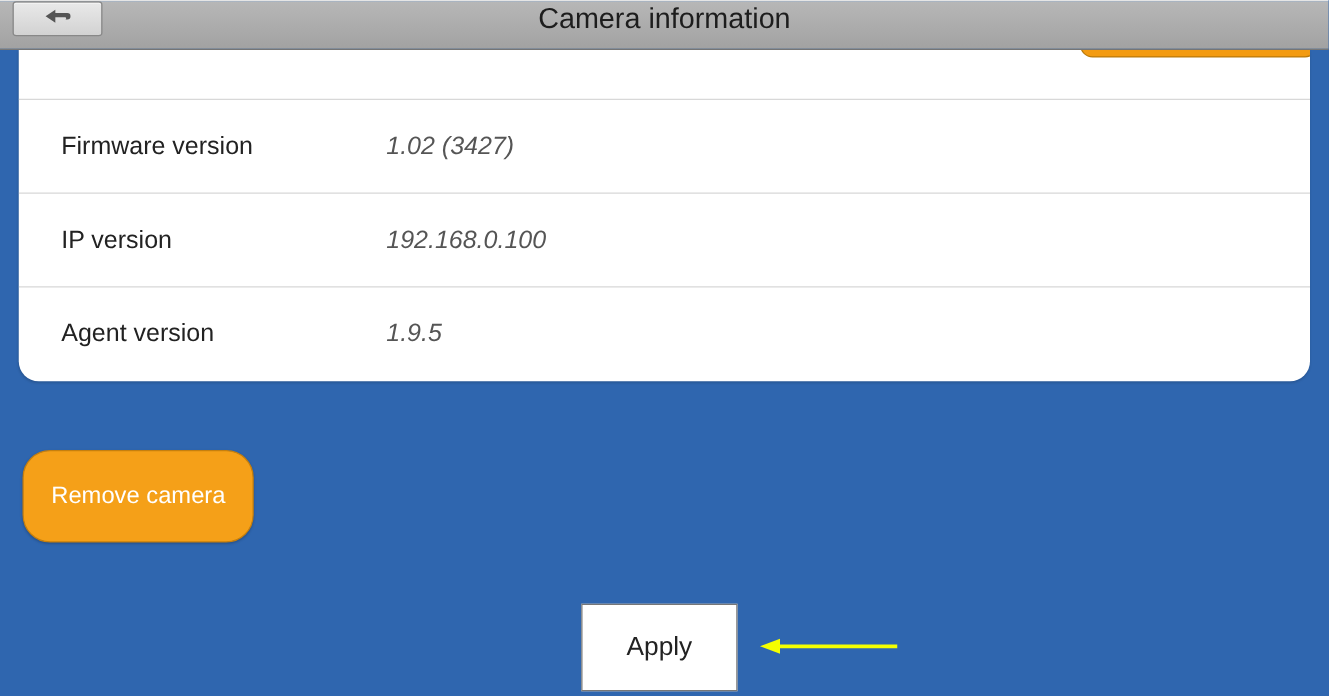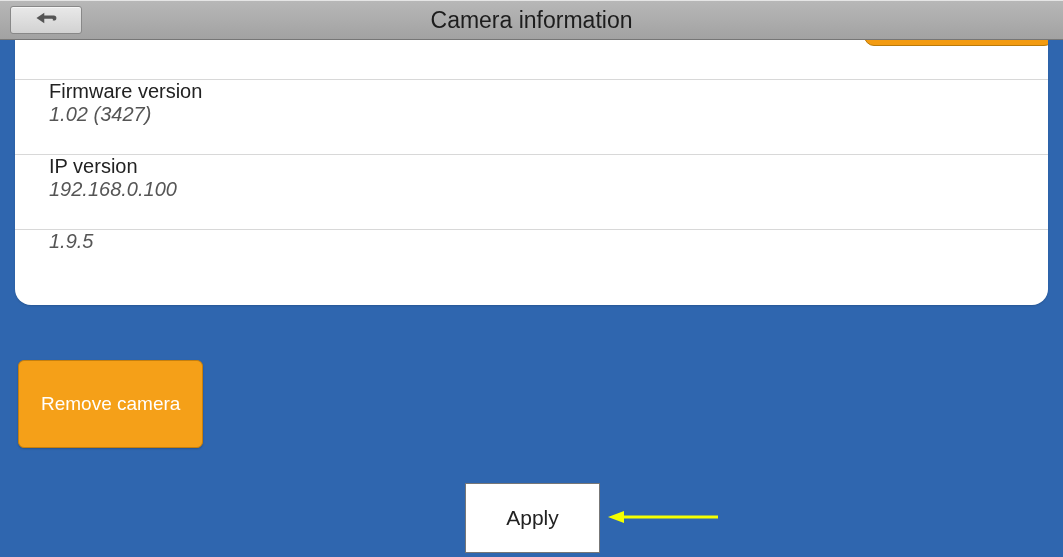--- a/index.html
+++ b/index.html
@@ -8,21 +8,21 @@
       height: 557px;
       font-family: Arial, Helvetica, sans-serif;
       background: #2f66af;
       overflow: hidden;
       position: relative;
     }
     .topbar {
       background: linear-gradient(#b7b7b7, #a2a2a2);
       height: 40px;
       display: flex;
-      align-items: center;
+      align-items: flex-start;
       position: relative;
       border-top: 1px solid #e5e5e5;
       border-bottom: 1px solid #777;
     }
     .back-btn {
       margin-left: 10px;
       width: 72px;
       height: 28px;
       background: linear-gradient(#e9e9e9, #d2d2d2);
       border: 1px solid #888;
@@ -59,49 +59,49 @@
       top: -6px;
       right: -6px;
       height: 12px;
       width: 190px;
       background: #f39b11;
       border: 1px solid #b97a0b;
       border-radius: 0 0 10px 10px;
     }
     .row {
       display: flex;
+      align-items: center;
       height: 75px;
       padding: 0 34px;
       border-bottom: 1px solid #d8d8d8;
       font-size: 20px;
       color: #333;
-      flex-direction: column;
     }
     .row:last-child { border-bottom: none; }
     .row .label { width: 260px; color: #222; }
     .row .value { color: #555; font-style: italic; }
     .remove-btn {
       margin: 55px 12px 0 18px;
       display: inline-flex;
       align-items: center;
       justify-content: center;
       background: #f5a018;
       color: #fff;
       font-size: 19px;
-      height: 88px;
+      height: 74px;
       padding: 0 22px;
-      border-radius: 6px;
+      border-radius: 22px;
       border: 1px solid #c67f0d;
       box-shadow: 0 1px 2px rgba(0,0,0,0.2);
     }
     .apply-btn {
       position: absolute;
       left: 465px;
       bottom: 4px;
-      width: 135px;
+      width: 125px;
       height: 70px;
       background: #fff;
       border: 1px solid #777;
       display: flex;
       align-items: center;
       justify-content: center;
       font-size: 21px;
       color: #222;
     }
     .arrow {
@@ -135,20 +135,21 @@
   </div>
   <div class="row">
     <div class="label">Firmware version</div>
     <div class="value">1.02 (3427)</div>
   </div>
   <div class="row">
     <div class="label">IP version</div>
     <div class="value">192.168.0.100</div>
   </div>
   <div class="row">
+    <div class="label">Agent version</div>
     <div class="value">1.9.5</div>
   </div>
 </div>
 
 <div class="remove-btn">
   <span>Remove camera</span>
 </div>
 
 <div class="apply-btn">
   <span>Apply</span>

